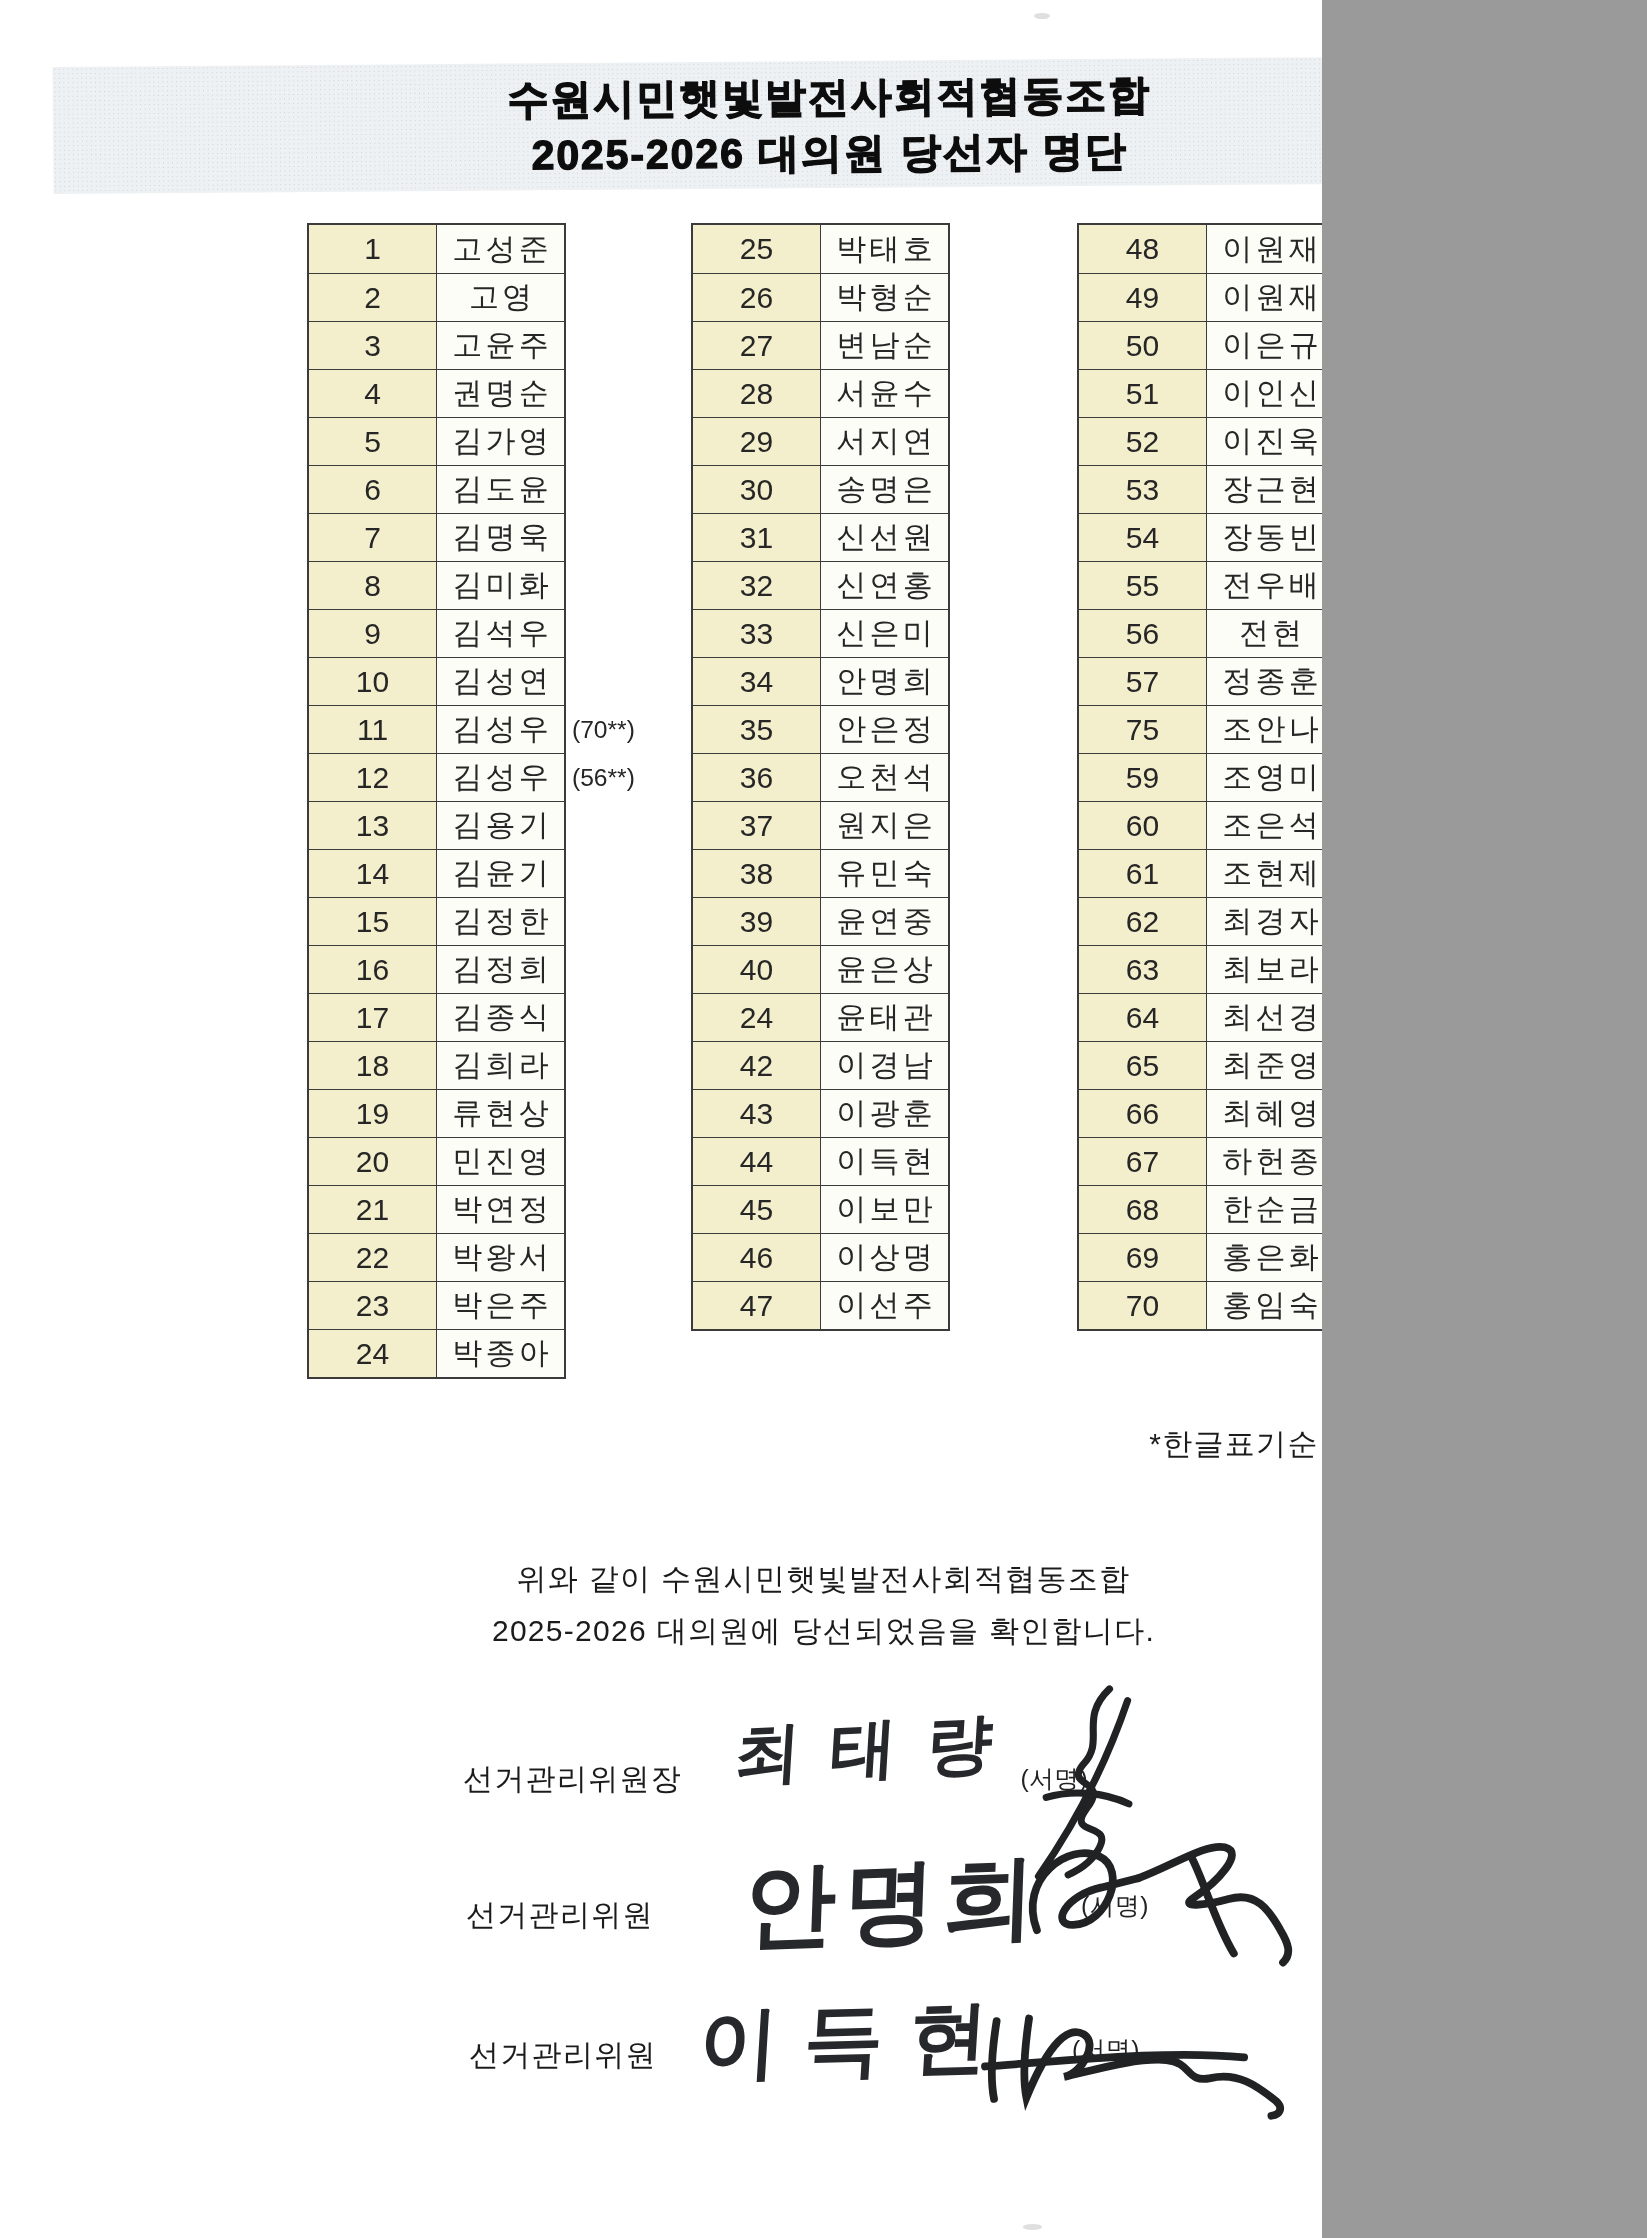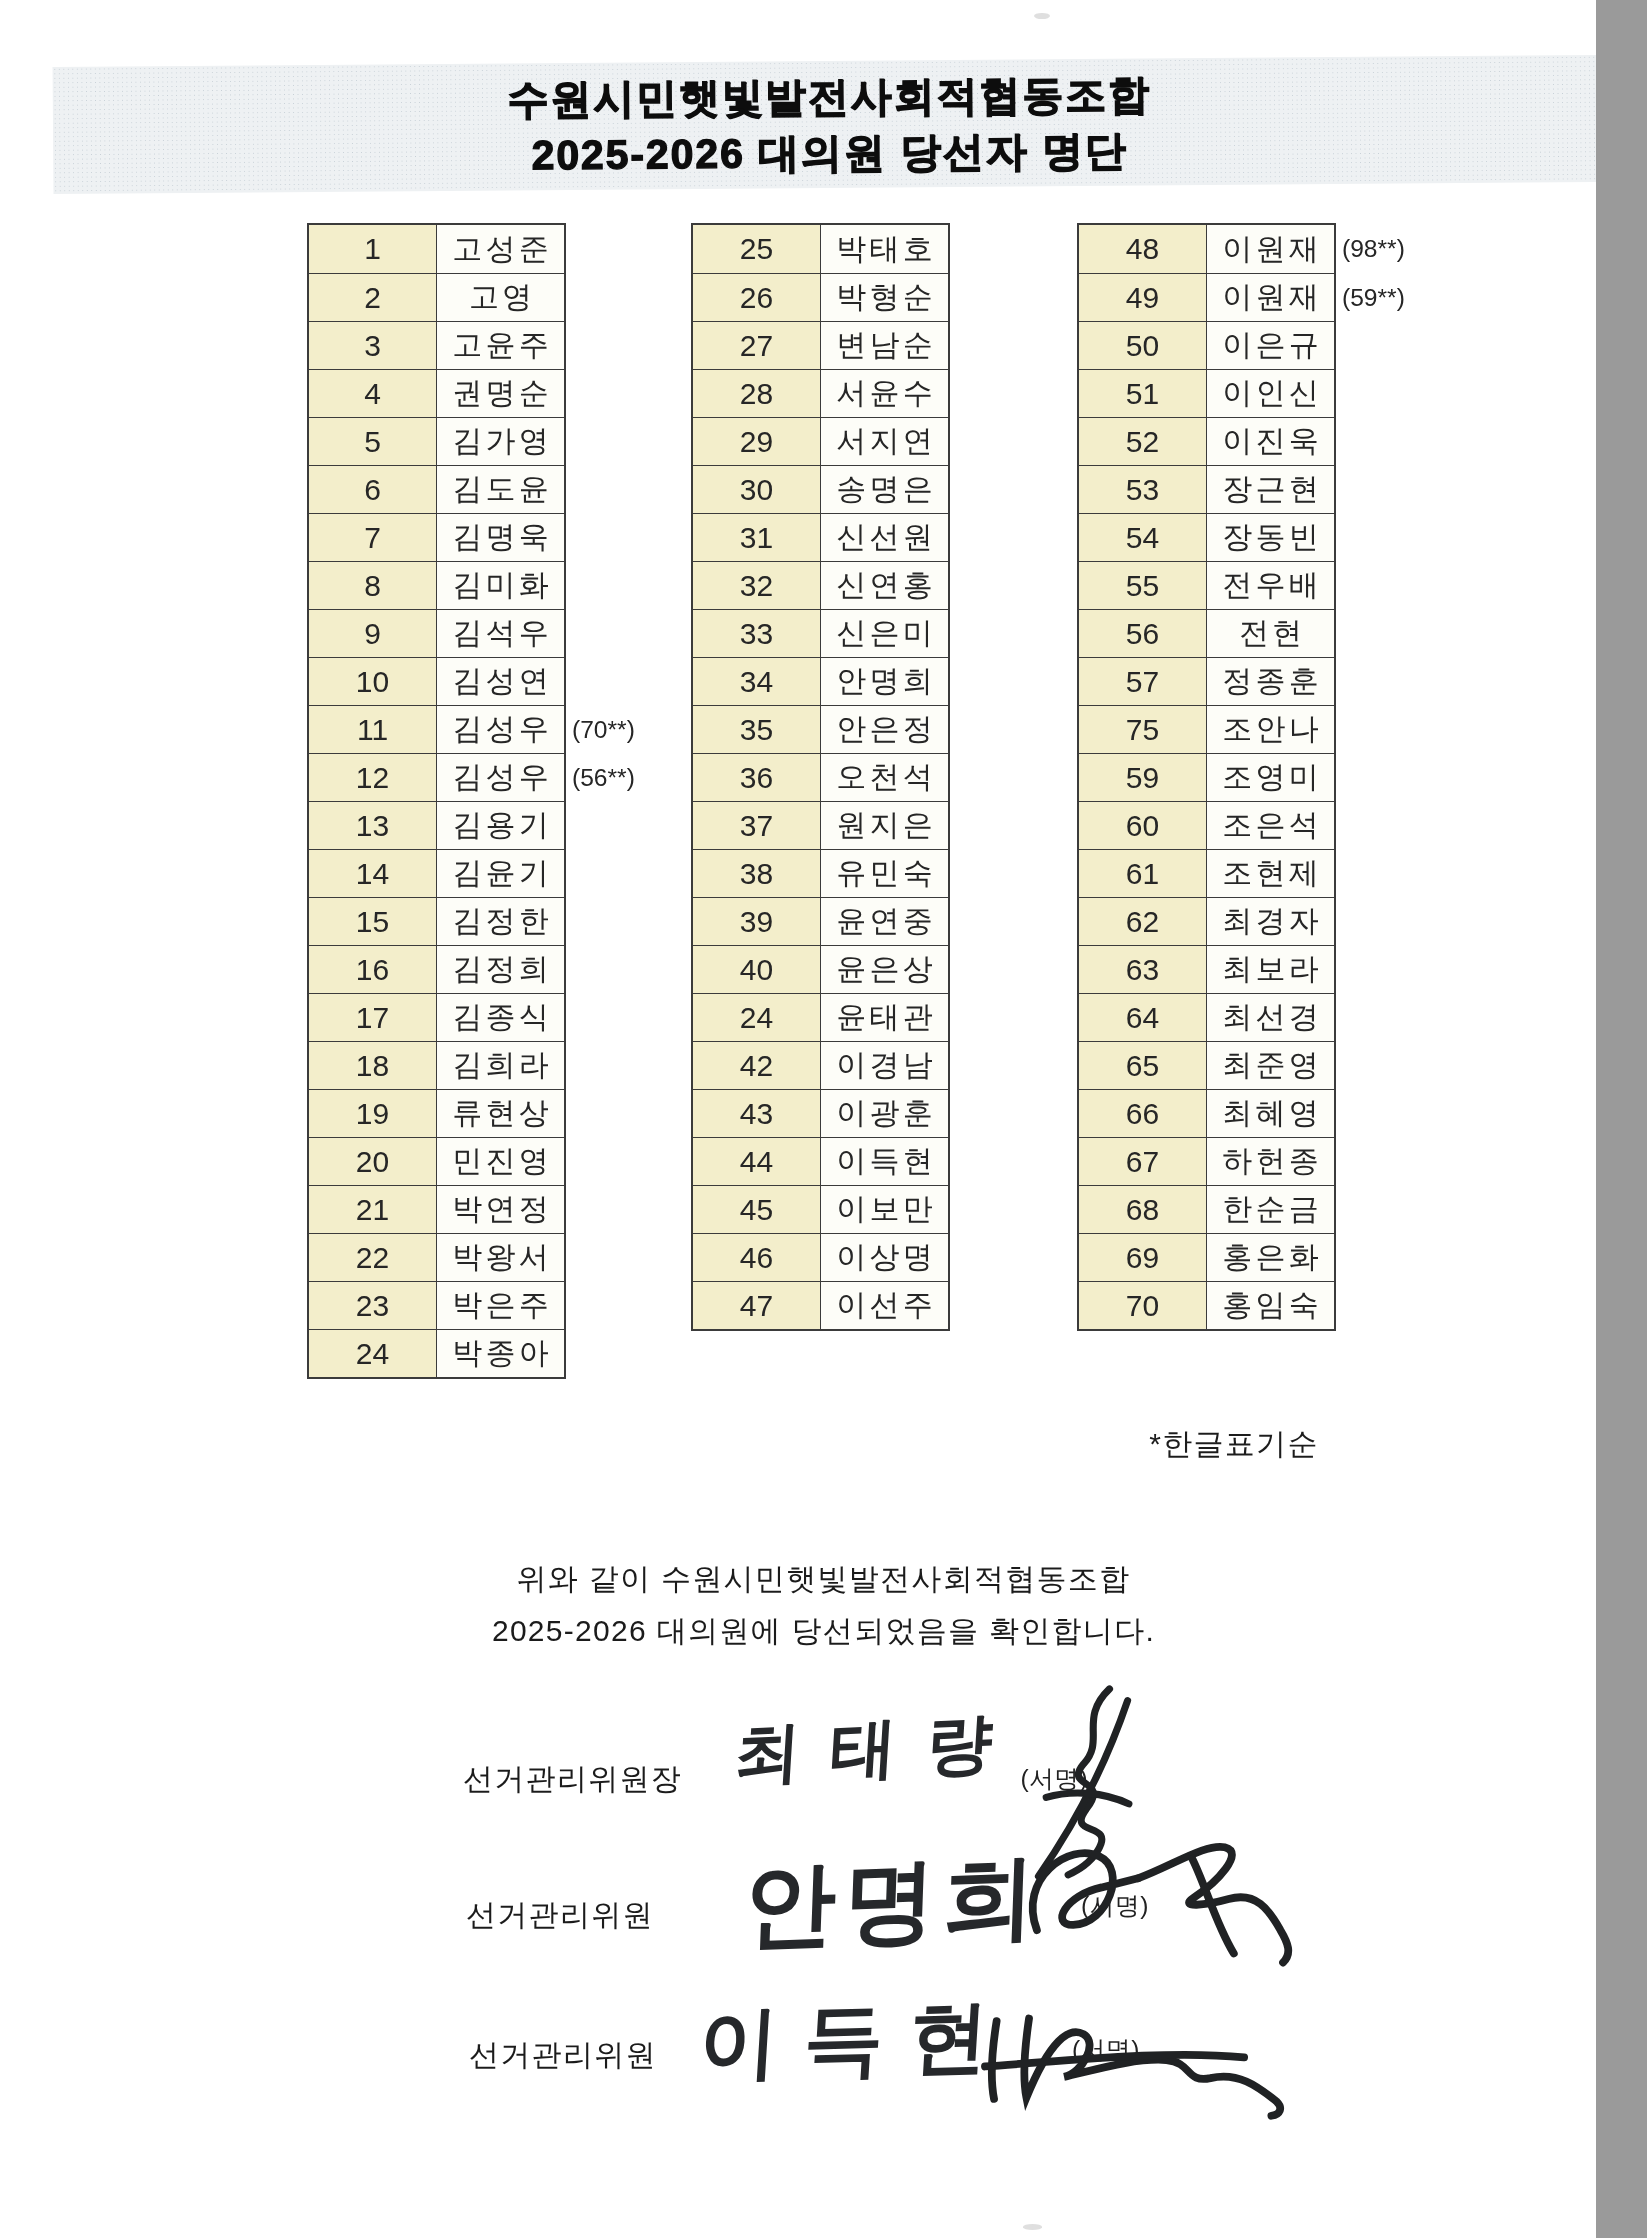--- a/index.html
+++ b/index.html
@@ -1,17 +1,17 @@
 <!DOCTYPE html>
 <html style="font-size:10.4px"><head>
 <meta charset="utf-8">
 <style>
   html,body{margin:0;padding:0;background:#9a9a9a;}
   .page{
-    position:relative; width:1596px; height:2239px; background:#ffffff;
+    position:relative; width:1322px; height:2239px; background:#ffffff;
     font-family:"Liberation Sans","DejaVu Sans",sans-serif; color:#1f1f1f; overflow:hidden;
   }
   
   .banner{
     position:absolute; left:53px; top:61px; width:1553px; height:127px;
     background-color:#eef1f3;
     background-image:radial-gradient(#c5ced5 0.7px, rgba(0,0,0,0) 0.8px);
     background-size:4.5px 4.5px;
     transform:rotate(-0.45deg);
     display:flex; flex-direction:column; justify-content:center; align-items:center;

